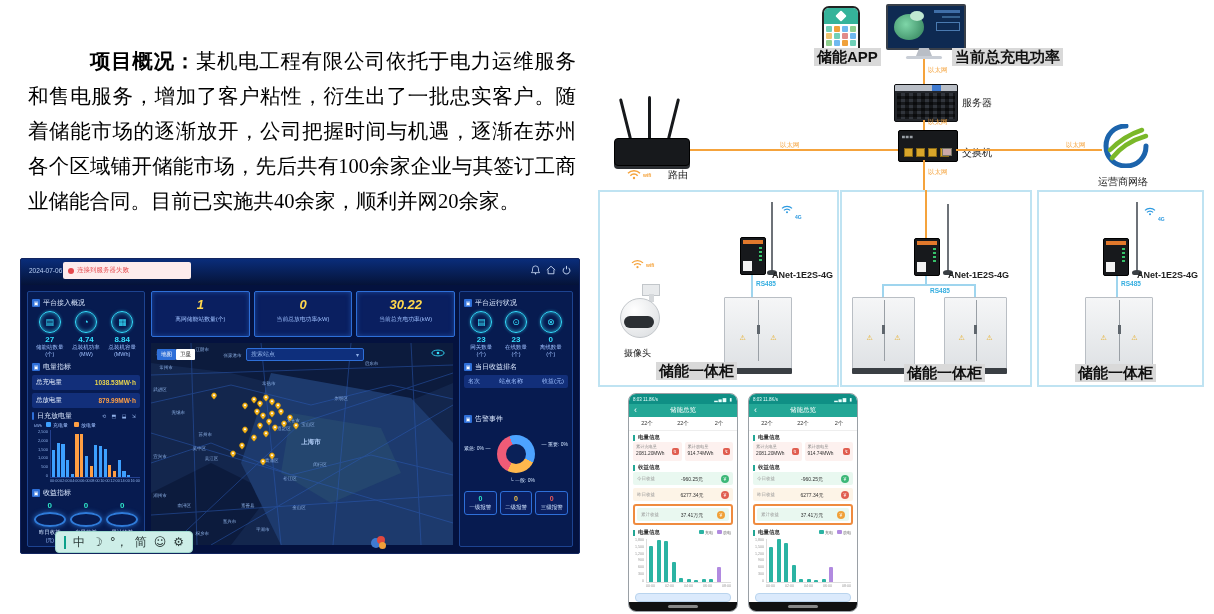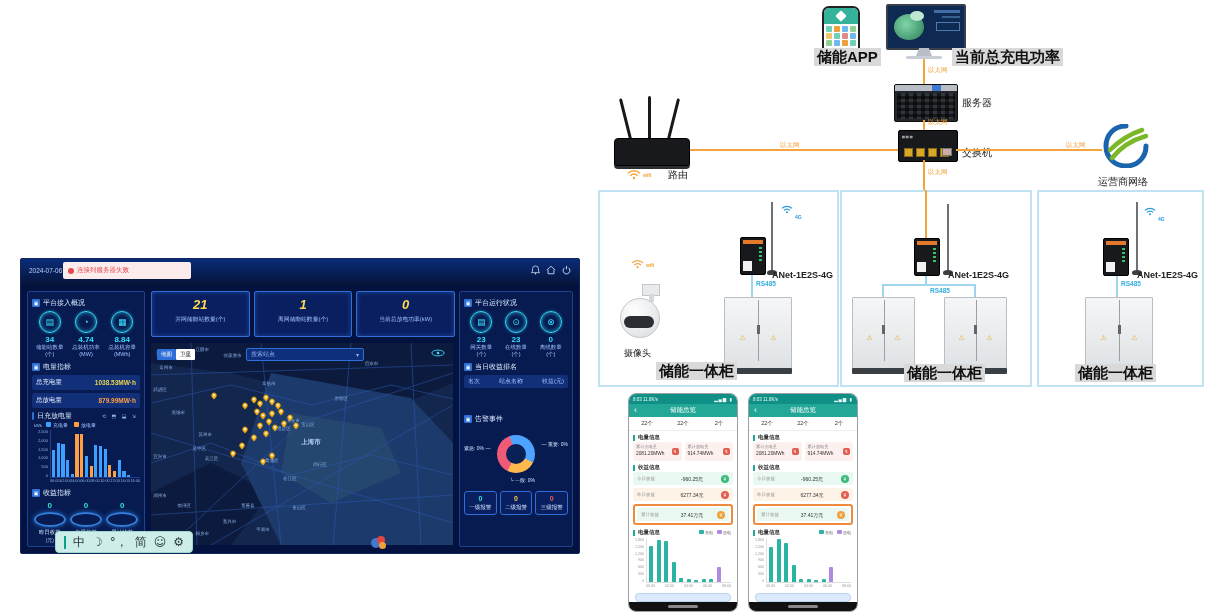--- a/index.html
+++ b/index.html
@@ -216,20 +216,21 @@
   .pl-swatch{width:5px;height:4px;display:inline-block;border-radius:1px;}
   .pslider{height:7px;background:#dbeafc;border:1px solid #b9d4ee;border-radius:4px;margin:3px 2px 0 2px;}
   .p-bezel{position:absolute;left:0;right:0;bottom:0;height:9px;background:#111;}
   .p-bezel i{position:absolute;left:50%;top:3px;width:30px;height:2.5px;margin-left:-15px;background:#888;border-radius:2px;}
 </style>
 </head>
 <body>
 
 <div id="stage">
 
+  <p class="overview"><b>项目概况：</b><span>某机电工程有限公司依托于电力运维服务和售电服务，增加了客户粘性，衍生出了一批忠实客户。随着储能市场的逐渐放开，公司把握时间与机遇，逐渐在苏州各个区域铺开储能市场，先后共有100余家企业与其签订工商业储能合同。目前已实施共40余家，顺利并网20余家。</span></p>
 
   <div class="dash">
     <div class="dash-top">
       <span class="dash-date"><span>2024-07-06 17:59:56</span> <span>江苏省 多云 28-36℃</span></span>
       <div class="dash-alert">
         <i class="dot"></i>
         <span>连接到服务器失败</span>
       </div>
       <div class="dash-icons">
         <svg width="9" height="10" viewBox="0 0 12 13">
@@ -247,21 +248,21 @@
     </div>
 
     <div class="panel p-left">
       <div class="sec-h">
           <i class="sq">▣</i>
           <span class="t">平台接入概况</span>
         </div>
       <div class="stat3">
         <div class="col">
             <div class="oct">▤</div>
-            <div class="stat-v">34</div>
+            <div class="stat-v">27</div>
             <div class="stat-l"><span>储能站数量</span><br><span>(个)</span></div>
           </div>
         <div class="col">
             <div class="oct">◔</div>
             <div class="stat-v">4.74</div>
             <div class="stat-l"><span>总装机功率</span><br><span>(MW)</span></div>
           </div>
         <div class="col">
             <div class="oct">▦</div>
             <div class="stat-v">8.84</div>
@@ -349,30 +350,30 @@
         <div class="col">
             <div class="ring-v">0</div>
             <div class="ring"></div>
             <div class="ring-l">累计收益</div>
           </div>
       </div>
     </div>
 
     <div class="kpis">
       <div class="kpi">
-          <div class="v">21</div>
-          <div class="l">并网储能站数量(个)</div>
-        </div>
-      <div class="kpi">
           <div class="v">1</div>
           <div class="l">离网储能站数量(个)</div>
         </div>
       <div class="kpi">
           <div class="v">0</div>
           <div class="l">当前总放电功率(kW)</div>
+        </div>
+      <div class="kpi">
+          <div class="v">30.22</div>
+          <div class="l">当前总充电功率(kW)</div>
         </div>
     </div>
 
     <div class="map">
       <svg class="roads" width="302" height="202" viewBox="0 0 302 202">
         <rect x="0" y="0" width="302" height="202" fill="#13264d"></rect>
         <path d="M0 0 L302 0 L302 40 L230 70 L160 50 L80 30 L0 20 Z" fill="#0c1b3d"></path>
         <path d="M0 150 L60 120 L120 150 L80 202 L0 202 Z" fill="#0c1b3d"></path>
         <path d="M120 30 L260 55 L302 100 L302 202 L130 202 L90 120 Z" fill="#1d3a6d"></path>
         <path d="M140 70 L230 85 L250 130 L180 160 L130 130 Z" fill="#24466f"></path>

